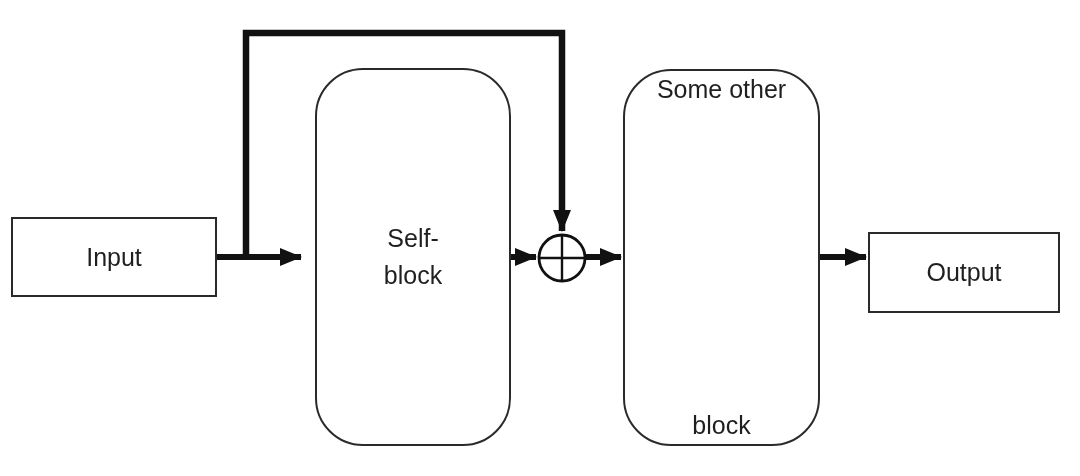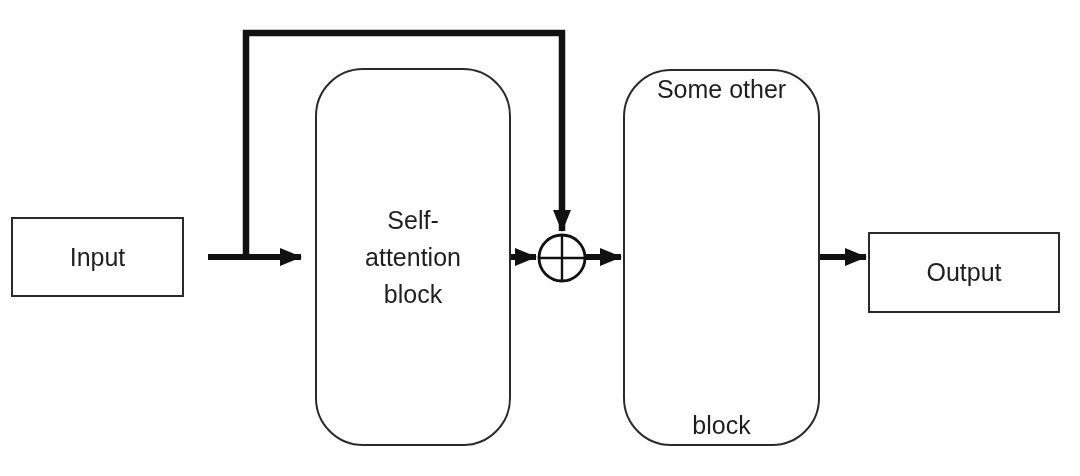--- a/index.html
+++ b/index.html
@@ -35,21 +35,21 @@
     line-height: 37px;
     box-sizing: border-box;
   }
   .rect {
     border: 2.5px solid #2a2a2a;
   }
   .rounded {
     border: 2px solid #2a2a2a;
     border-radius: 48px;
   }
-  #input-node  { left: 11px;  top: 217px; width: 173px; height: 80px;  }
+  #input-node  { left: 11px;  top: 217px; width: 206px; height: 80px;  }
   #output-node { left: 868px; top: 232px; width: 192px; height: 81px;  }
   #self-attention-node { left: 315px; top: 68px; width: 196px; height: 378px; }
   #some-other-node     { left: 623px; top: 69px; width: 197px; height: 377px; justify-content: space-between; }
 </style>
 </head>
 <body>
 
 <div class="canvas">
 
   <svg class="connectors" viewBox="0 0 1080 476" xmlns="http://www.w3.org/2000/svg">
@@ -75,21 +75,20 @@
       <line x1="539" y1="258" x2="585" y2="258" stroke="#111111" stroke-width="2.4"></line>
     </g>
   </svg>
 
   <div class="node rect" id="input-node">
     <span>Input</span>
   </div>
 
   <div class="node rounded" id="self-attention-node">
     <div>Self-</div>
-    <div>attention</div>
     <div>block</div>
   </div>
 
   <div class="node rounded" id="some-other-node">
     <div>Some other</div>
     <div>block</div>
   </div>
 
   <div class="node rect" id="output-node">
     <span>Output</span>

